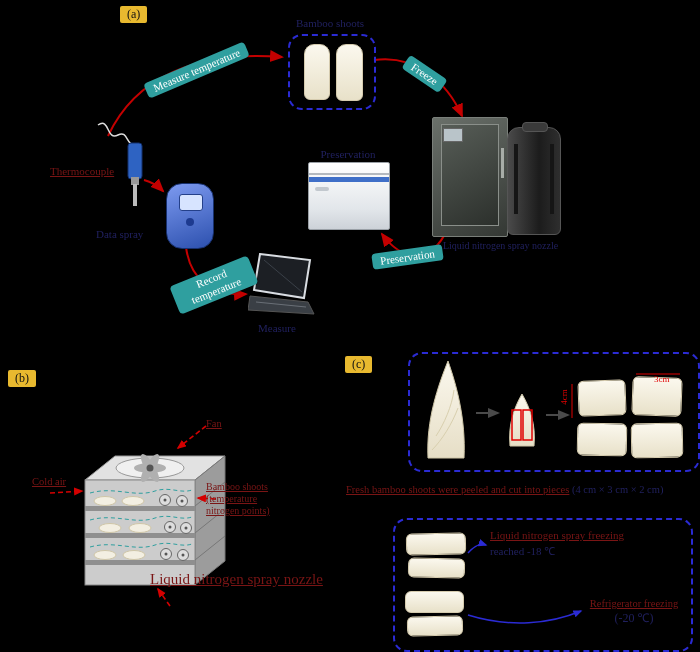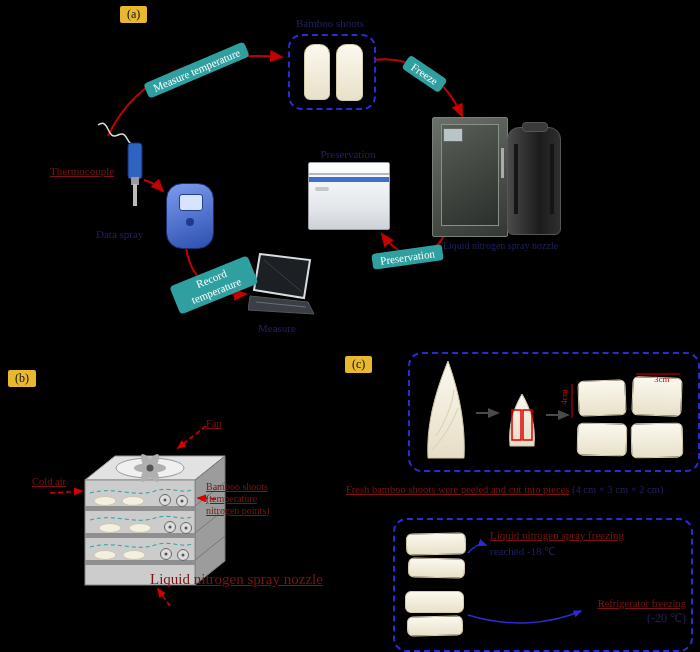--- a/index.html
+++ b/index.html
@@ -249,18 +249,18 @@
       </defs>
     <path d="M78,38 C85,30 90,28 96,30" fill="none" stroke="#2b2bd4" stroke-width="1.5" marker-end="url(#mBlu)"></path>
     <path d="M78,100 C120,113 160,109 191,96" fill="none" stroke="#2b2bd4" stroke-width="1.5" marker-end="url(#mBlu)"></path>
   </svg>
 
   <div class="abs" style="left:490px;top:527px;font-size:11px;line-height:16px">
     <div class="lbl-red">Liquid nitrogen spray freezing</div>
     <div class="lbl-blue">reached -18 ℃</div>
   </div>
 
-  <div class="abs" style="left:582px;top:597px;width:104px;text-align:right;font-size:10.5px;line-height:14px">
+  <div class="abs" style="left:582px;top:597px;width:104px;text-align:center;font-size:10.5px;line-height:14px">
     <div class="lbl-red" style="font-size:10.5px">Refrigerator freezing</div>
     <div class="lbl-blue" style="font-size:12px">(-20 ℃)</div>
   </div>
 
 </div>
 
 </body></html>

